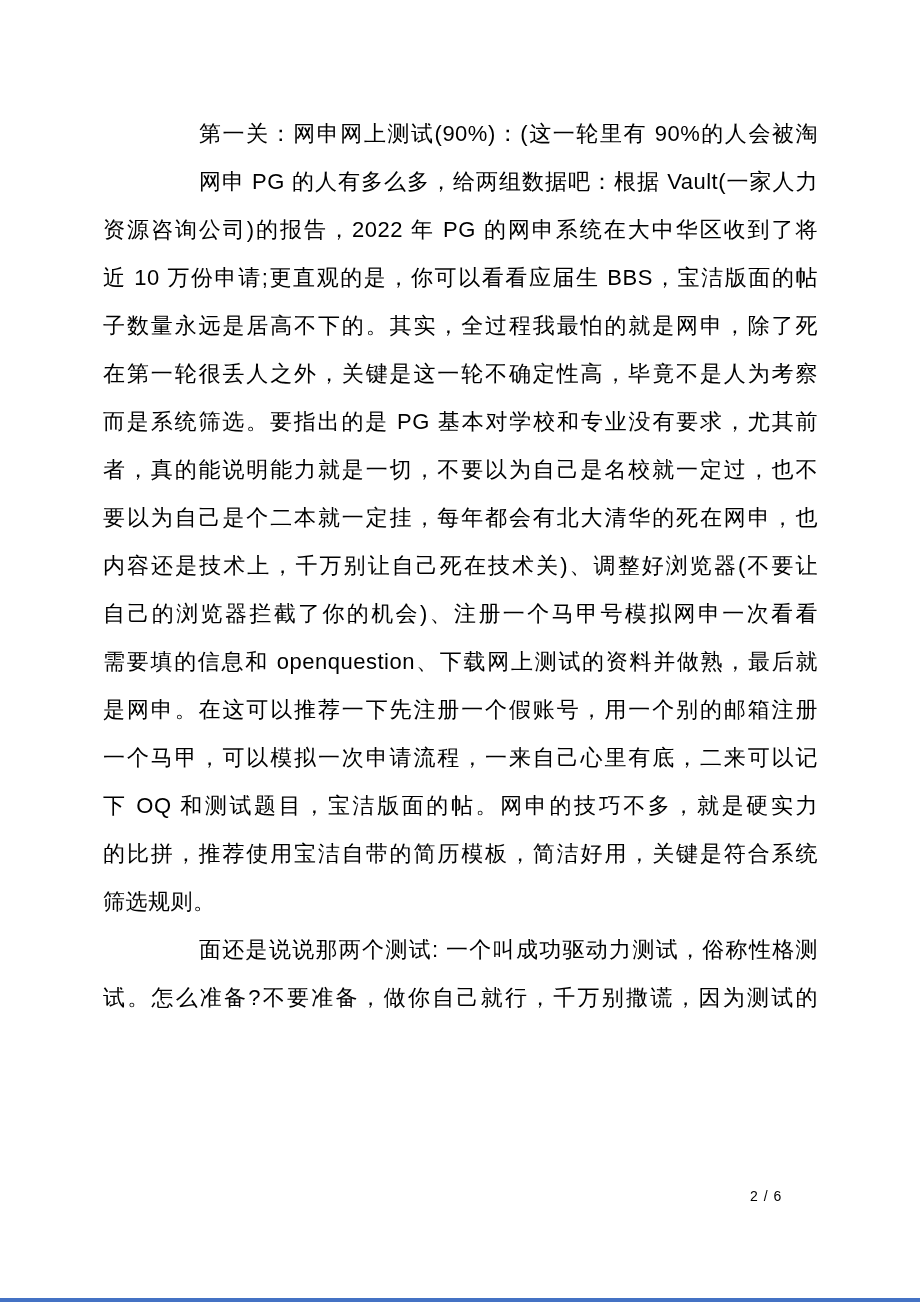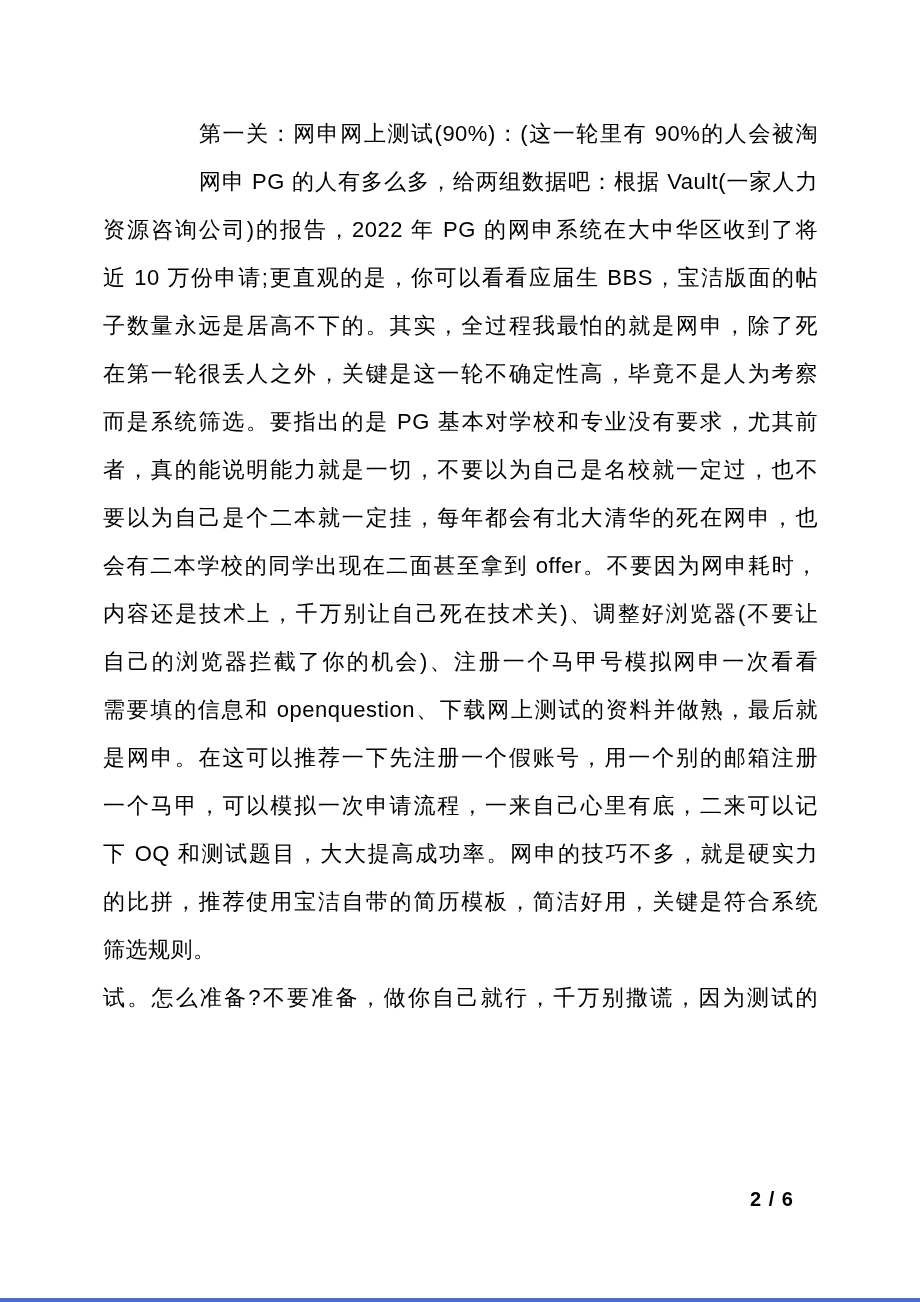--- a/index.html
+++ b/index.html
@@ -39,22 +39,22 @@
   .line.indent {
     text-indent: 96px;
   }
   .line.no-fill {
     text-align-last: left;
   }
   .page-number {
     position: absolute;
     left: 750px;
     top: 1188px;
-    font-size: 20px;
-    font-weight: 700;
+    font-size: 14px;
+    font-weight: 400;
     letter-spacing: 1px;
     color: #000000;
   }
   .footer-rule {
     position: absolute;
     left: 0;
     bottom: 0;
     width: 920px;
     height: 4px;
   }
@@ -66,26 +66,26 @@
   <div class="text-body" id="text-body">
       <div class="line indent no-fill">第一关：网申网上测试(90%)：(这一轮里有 90%的人会被淘汰)</div>
       <div class="line indent">网申 PG 的人有多么多，给两组数据吧：根据 Vault(一家人力</div>
       <div class="line">资源咨询公司)的报告，2022 年 PG 的网申系统在大中华区收到了将</div>
       <div class="line">近 10 万份申请;更直观的是，你可以看看应届生 BBS，宝洁版面的帖</div>
       <div class="line">子数量永远是居高不下的。其实，全过程我最怕的就是网申，除了死</div>
       <div class="line">在第一轮很丢人之外，关键是这一轮不确定性高，毕竟不是人为考察</div>
       <div class="line">而是系统筛选。要指出的是 PG 基本对学校和专业没有要求，尤其前</div>
       <div class="line">者，真的能说明能力就是一切，不要以为自己是名校就一定过，也不</div>
       <div class="line">要以为自己是个二本就一定挂，每年都会有北大清华的死在网申，也</div>
-      <div class="line">会有二本学校的同学出现在二面甚至拿到 offer。不要因为网申耗时，</div>
       <div class="line">内容还是技术上，千万别让自己死在技术关)、调整好浏览器(不要让</div>
       <div class="line">自己的浏览器拦截了你的机会)、注册一个马甲号模拟网申一次看看</div>
       <div class="line">需要填的信息和 openquestion、下载网上测试的资料并做熟，最后就</div>
       <div class="line">是网申。在这可以推荐一下先注册一个假账号，用一个别的邮箱注册</div>
       <div class="line">一个马甲，可以模拟一次申请流程，一来自己心里有底，二来可以记</div>
-      <div class="line">下 OQ 和测试题目，大大提高成功率。网申的技巧不多，就是硬实力</div>
+      <div class="line">下 OQ 和测试题目，宝洁版面的帖。网申的技巧不多，就是硬实力</div>
       <div class="line">的比拼，推荐使用宝洁自带的简历模板，简洁好用，关键是符合系统</div>
       <div class="line no-fill">筛选规则。</div>
+      <div class="line indent">面还是说说那两个测试: 一个叫成功驱动力测试，俗称性格测</div>
       <div class="line">试。怎么准备?不要准备，做你自己就行，千万别撒谎，因为测试的</div>
     </div>
   <div class="page-number">2 / 6</div>
   <div class="footer-rule" id="footer-rule" style="background: rgb(68, 114, 196);"></div>
 </div>
 
 </body></html>

